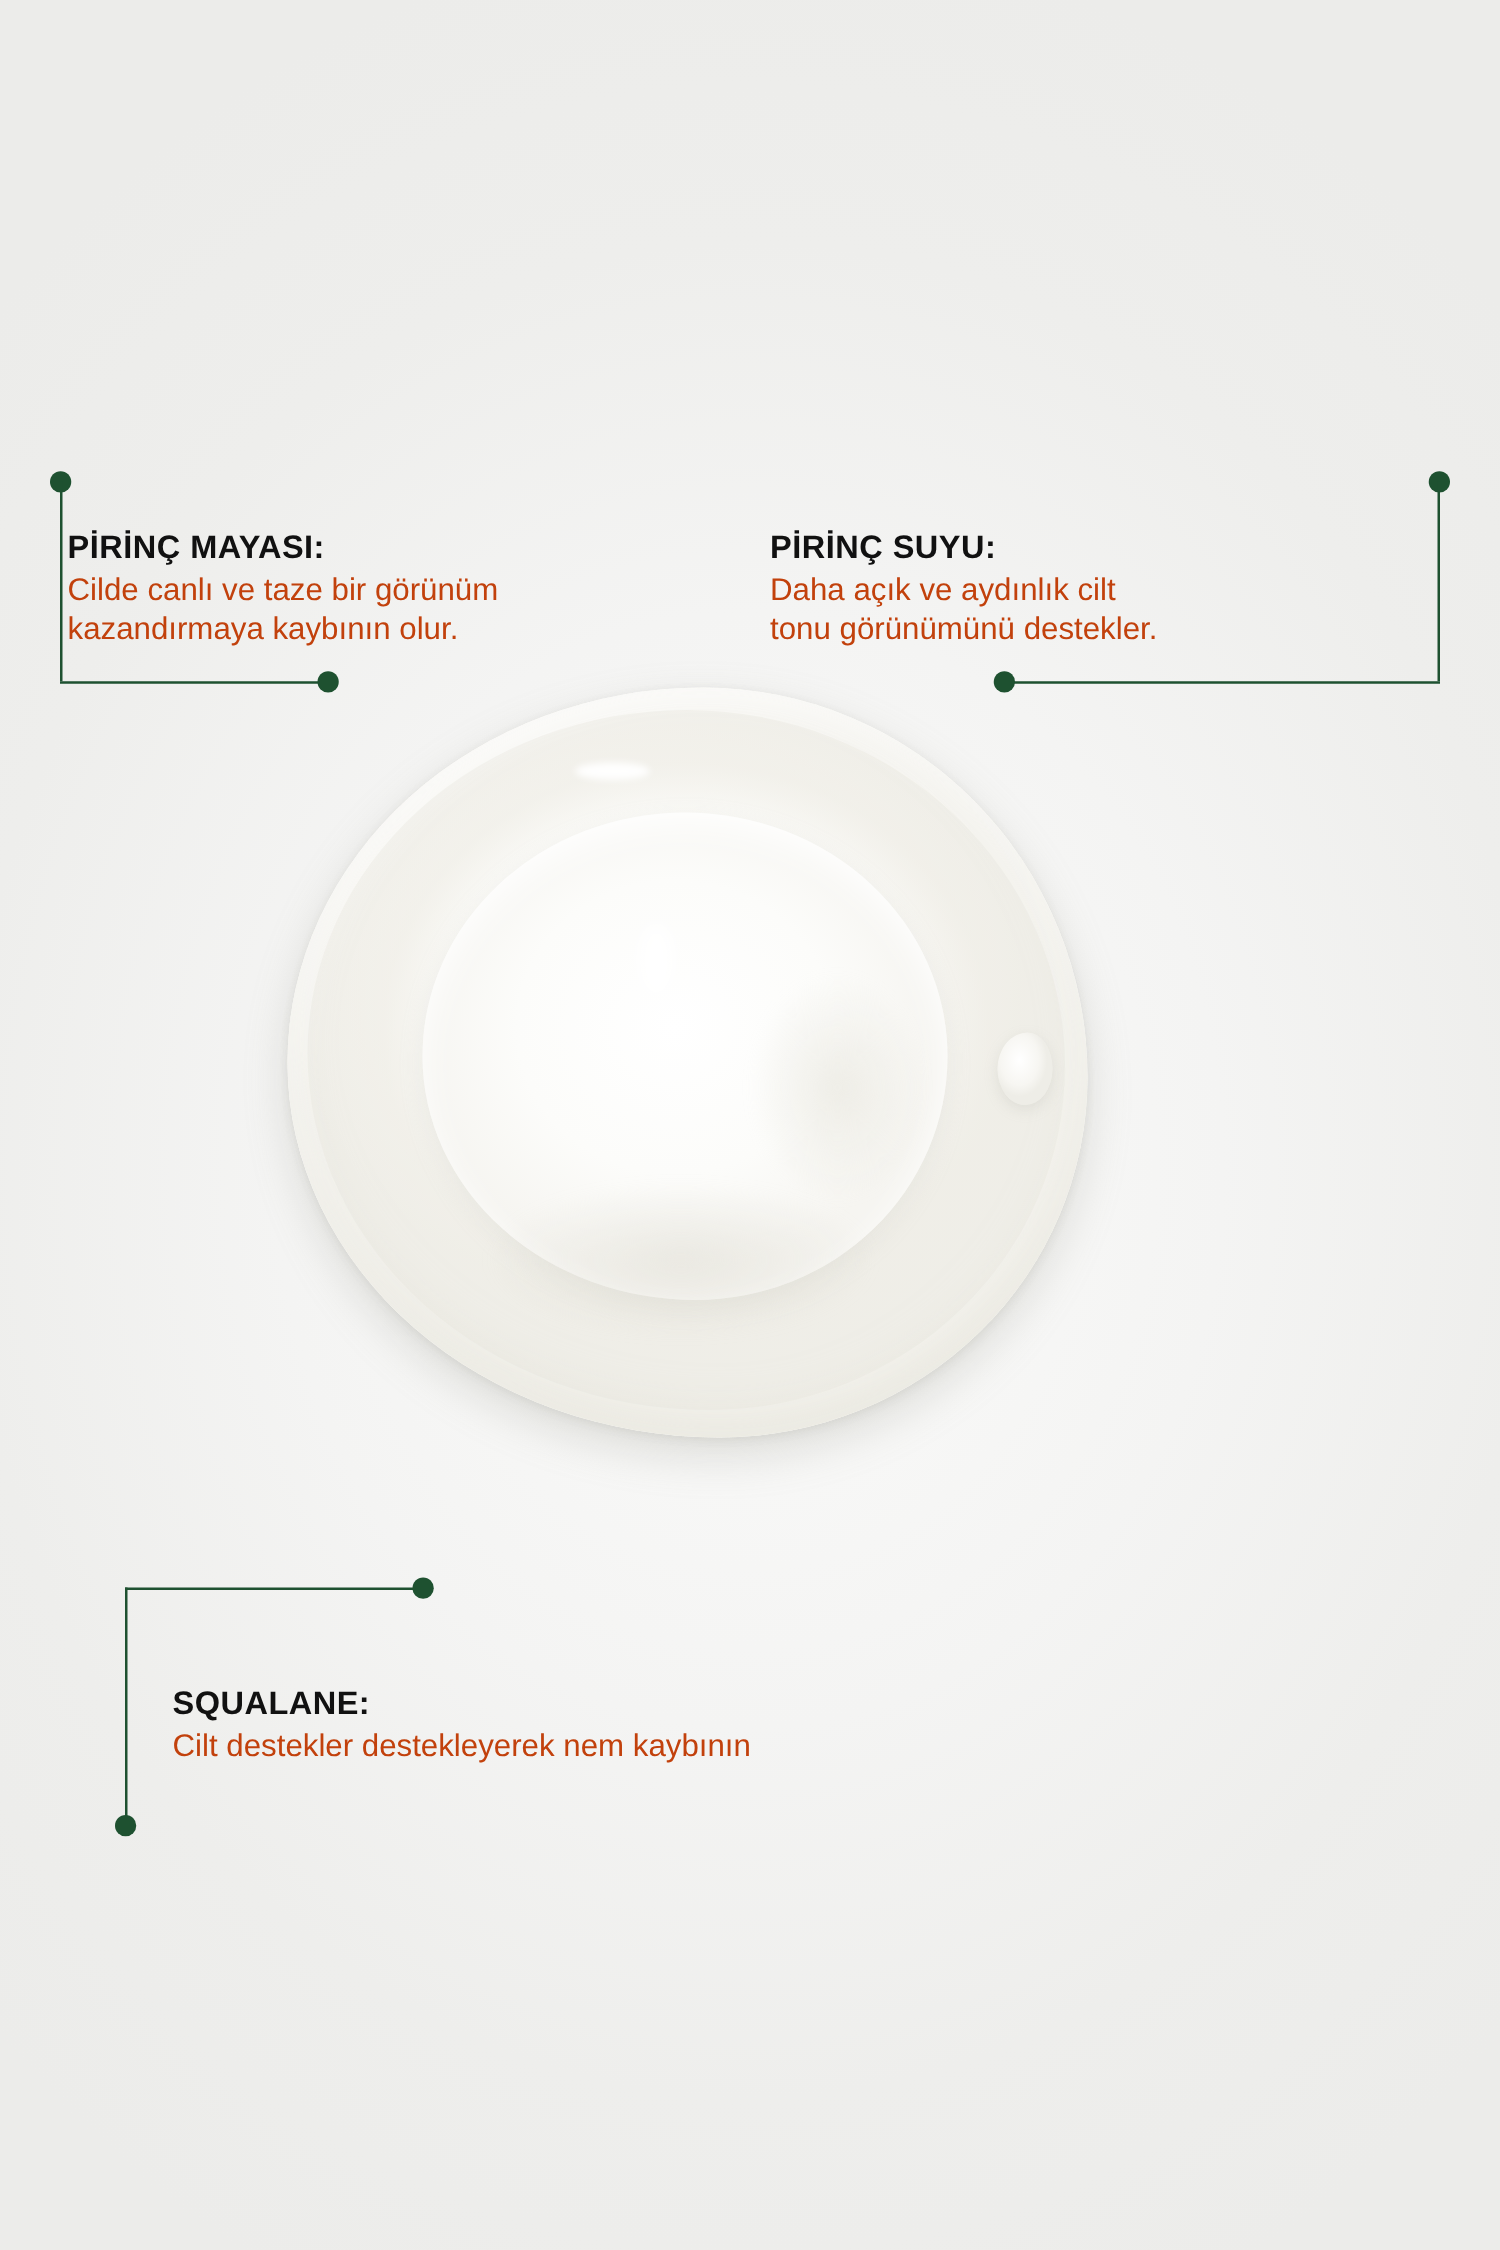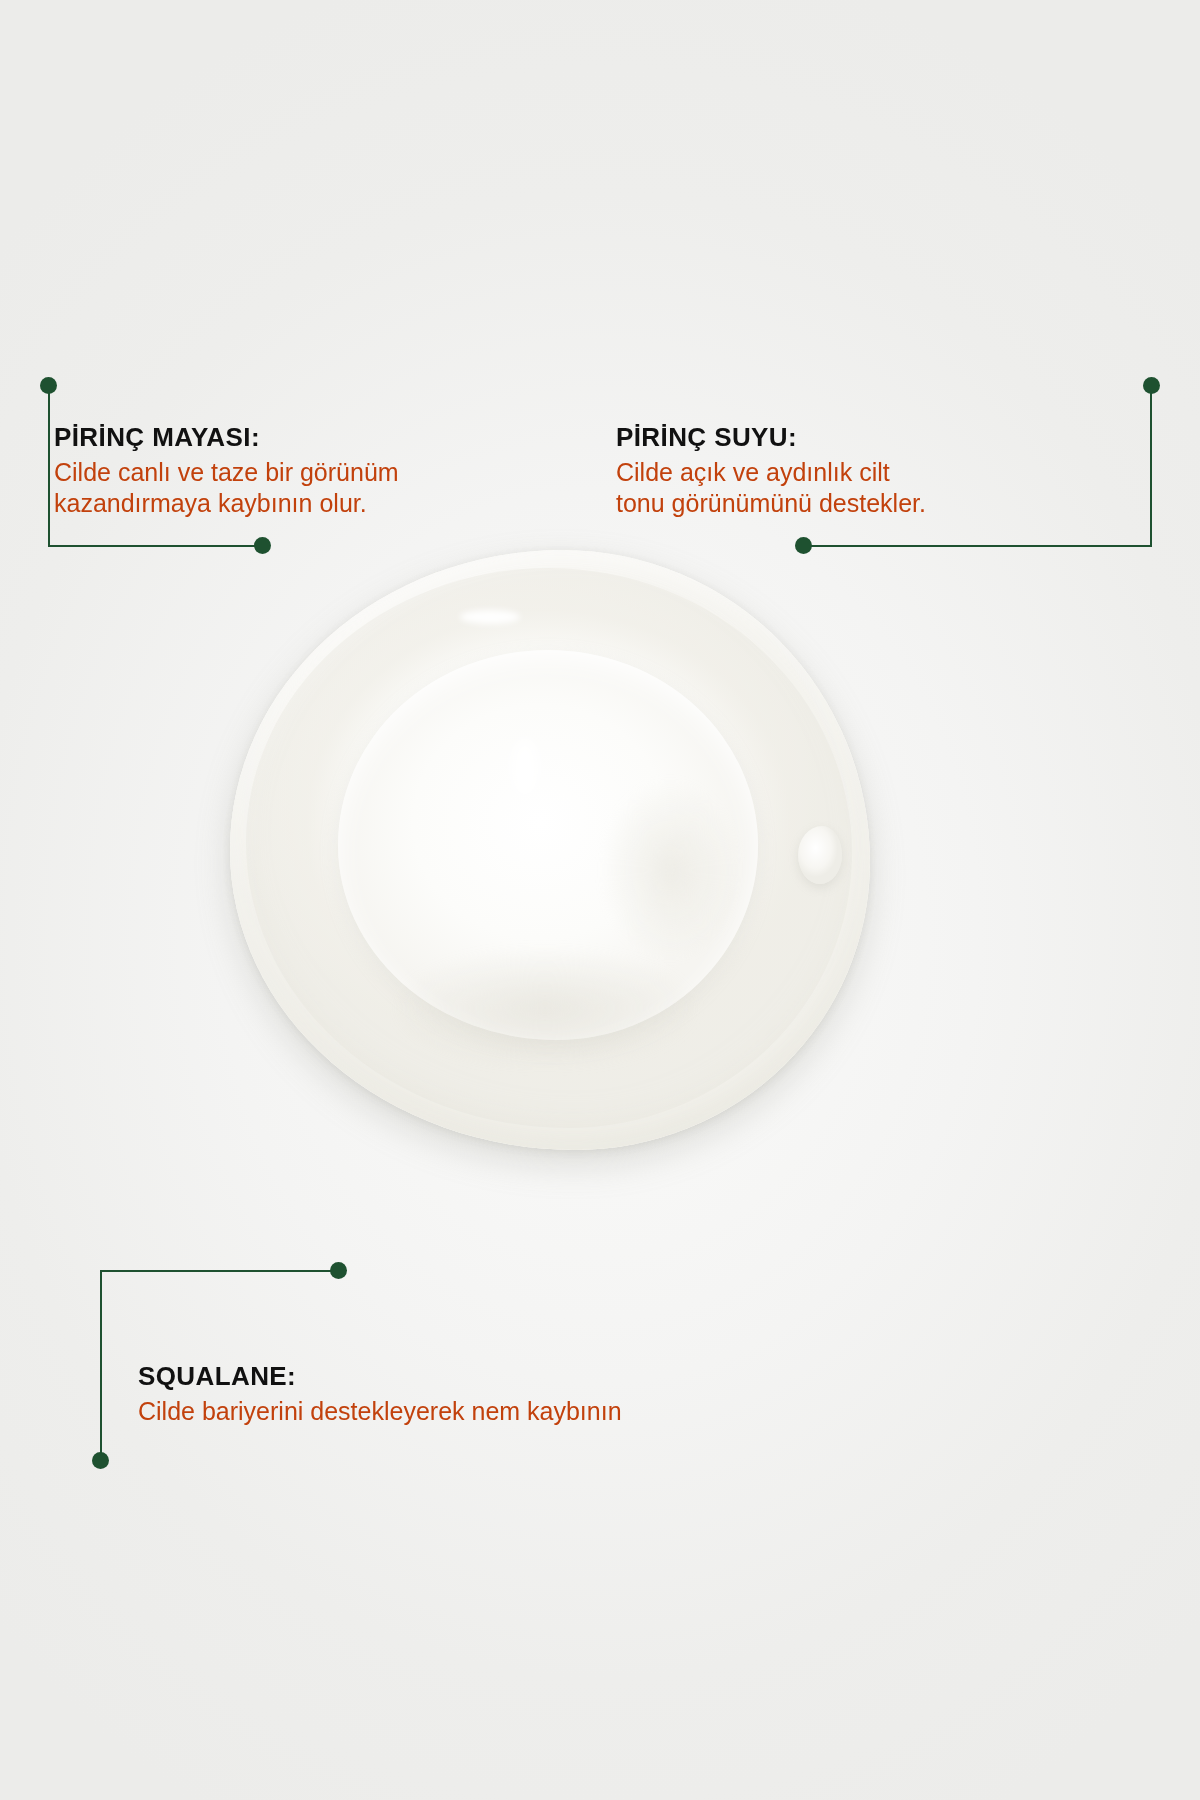--- a/index.html
+++ b/index.html
@@ -188,21 +188,21 @@
   
   #callout-squalane {
     left: 90px;
     top: 1270px;
     width: 1000px;
     height: 235px;
   }
   #callout-squalane .text-wrap {
     position: absolute;
     left: 48px;
-    top: 92px;
+    top: 78px;
     width: 940px;
   }
 </style>
 </head>
 <body>
 
 <div id="canvas">
 
   <div class="backdrop"></div>
 
@@ -233,31 +233,31 @@
 
   <div class="callout" id="callout-pirinc-suyu">
     <div class="bracket">
       <span class="dot" style="right:16px; top:-8px;"></span>
       <span class="line-v" style="right:24px; top:0px; height:160px;"></span>
       <span class="line-h" style="right:24px; top:160px; width:348px;"></span>
       <span class="dot" style="right:364px; top:152px;"></span>
     </div>
     <div class="text-wrap align-right">
       <p class="c-title">PİRİNÇ SUYU:</p>
-      <p class="c-body">Cilde açık ve aydınlık cilt</p>
+      <p class="c-body">Daha açık ve aydınlık cilt</p>
       <p class="c-body">tonu görünümünü destekler.</p>
     </div>
   </div>
 
   <div class="callout" id="callout-squalane">
     <div class="bracket">
       <span class="line-h" style="left:10px; top:0px; width:240px;"></span>
       <span class="dot" style="left:240px; top:-8px;"></span>
       <span class="line-v" style="left:10px; top:0px; height:190px;"></span>
       <span class="dot" style="left:2px; top:182px;"></span>
     </div>
     <div class="text-wrap align-left">
       <p class="c-title">SQUALANE:</p>
-      <p class="c-body">Cilde bariyerini destekleyerek nem kaybının</p>
+      <p class="c-body">Cilt destekler destekleyerek nem kaybının</p>
     </div>
   </div>
 
 </div>
 
 </body></html>

